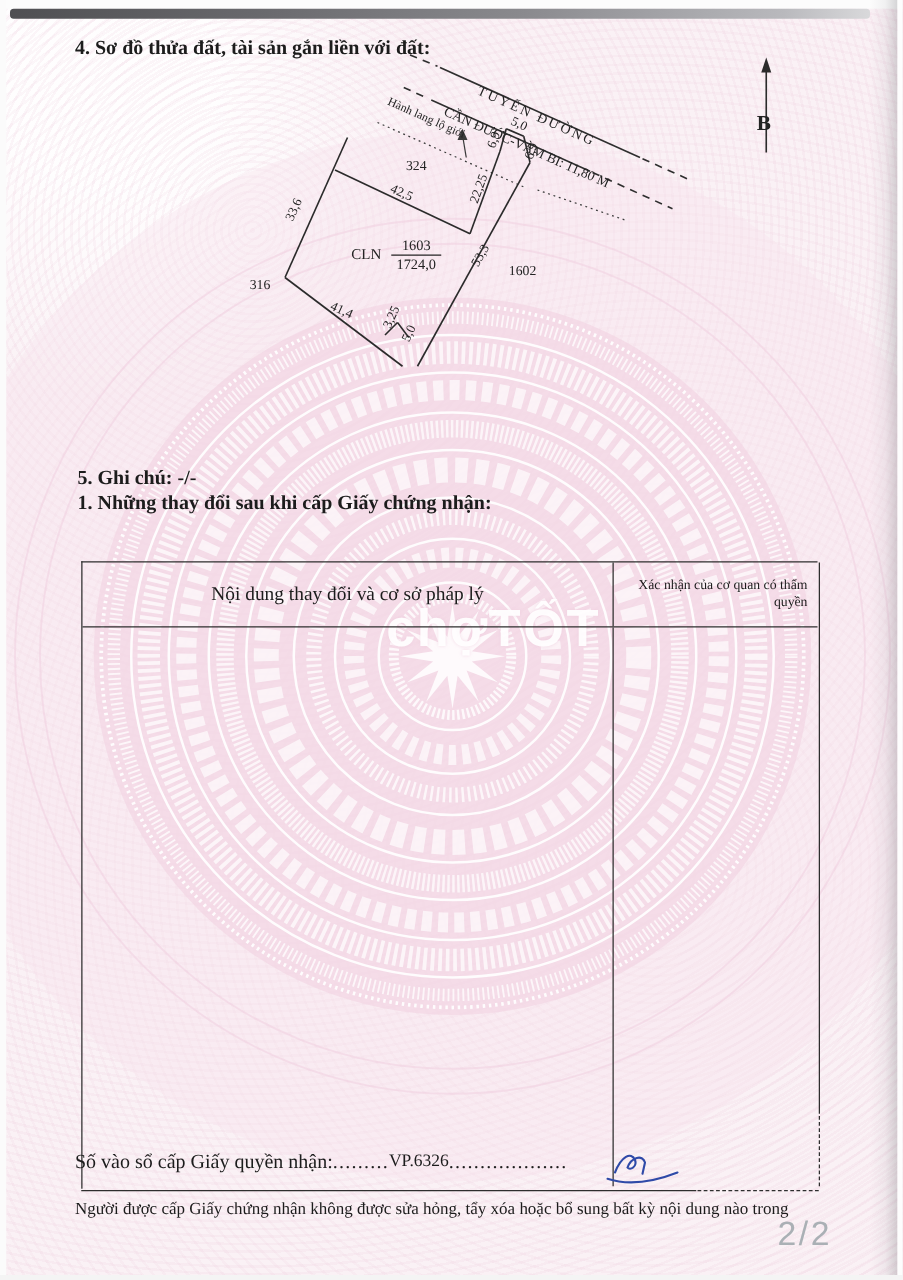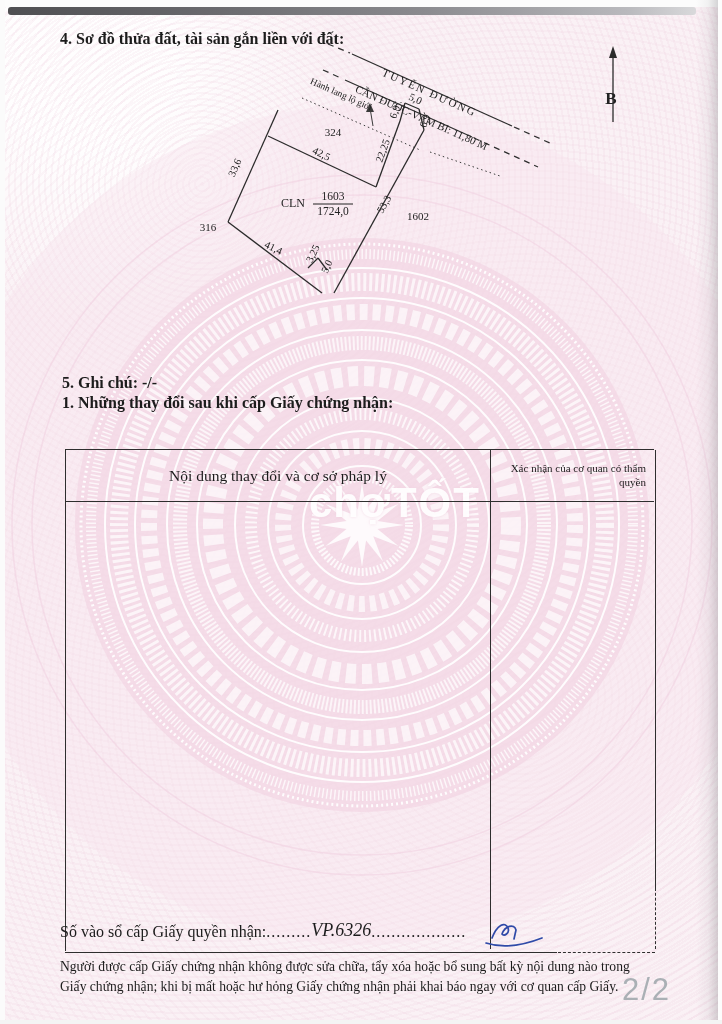--- a/index.html
+++ b/index.html
@@ -50,28 +50,28 @@
      font-size:11px;padding:0 8px;line-height:1.25;}
   .chg-body{display:flex;height:447px;}
   .chg-b1{width:425px;border-right:1.5px solid #2e2e2e;box-sizing:border-box;}
   .rb-solid{position:absolute;right:-1.5px;top:0;height:438px;width:0;border-right:1.5px solid #2e2e2e;}
   .rb-dash{position:absolute;right:-1.5px;top:438px;height:61px;width:0;border-right:1.5px dashed #2e2e2e;}
   .bb-solid{position:absolute;left:-1.5px;bottom:-1.5px;width:492px;height:0;border-bottom:1.5px solid #2e2e2e;}
   .bb-dash{position:absolute;left:492px;bottom:-1.5px;width:97px;height:0;border-bottom:1.5px dashed #2e2e2e;}
 
   .reg-line{position:absolute;left:60px;top:921px;font-size:16px;white-space:nowrap;}
   .reg-line .dots{letter-spacing:1px;}
-  .reg-value{font-size:18px;font-style:italic;font-weight:500;position:relative;top:-1px;}
+  .reg-value{font-size:14px;font-weight:500;position:relative;top:-1px;}
   .sig-svg{position:absolute;left:478px;top:908px;}
 
   .note{position:absolute;left:60px;top:957px;width:612px;font-size:13.6px;line-height:1.5;}
   .note div{white-space:nowrap;}
 
   .page-num{position:absolute;left:622px;top:972px;font-family:"Liberation Sans",sans-serif;
-     font-size:31px;color:#aab0b5;letter-spacing:2px;}
+     font-size:27px;color:#aab0b5;letter-spacing:2px;}
 </style>
 </head>
 <body>
 
 <div class="page">
 
   <div class="guilloche"></div>
 
   <svg class="drum" width="722" height="1024" viewBox="0 0 722 1024">
     <circle cx="362" cy="525" r="420" fill="#f7e4ed" opacity="0.40"></circle>
@@ -193,19 +193,18 @@
   <div class="reg-line"><span>Số vào sổ cấp Giấy quyền nhận:</span><span class="dots">.........</span><span class="reg-value">VP.6326</span><span class="dots">...................</span></div>
 
   <svg class="sig-svg" width="80" height="45" viewBox="0 0 80 45">
     <g stroke="#2f4aa8" stroke-width="1.7" fill="none" stroke-linecap="round">
       <path d="M14,30 C19,17 27,13 30,20 C32,25 26,29 24,26 C27,18 36,15 38,22 L36,31"></path>
       <path d="M8,35 C26,41 46,37 64,30"></path>
     </g>
   </svg>
 
   <div class="note">
-    <div>Người được cấp Giấy chứng nhận không được sửa chữa, tẩy xóa hoặc bổ sung bất kỳ nội dung nào trong</div>
-    <div>Giấy chứng nhận; khi bị mất hoặc hư hỏng Giấy chứng nhận phải khai báo ngay với cơ quan cấp Giấy.</div>
+    <div>Người được cấp Giấy chứng nhận không được sửa hỏng, tẩy xóa hoặc bổ sung bất kỳ nội dung nào trong</div>
   </div>
 
   <div class="page-num">2/2</div>
 
 </div>
 
 </body></html>

